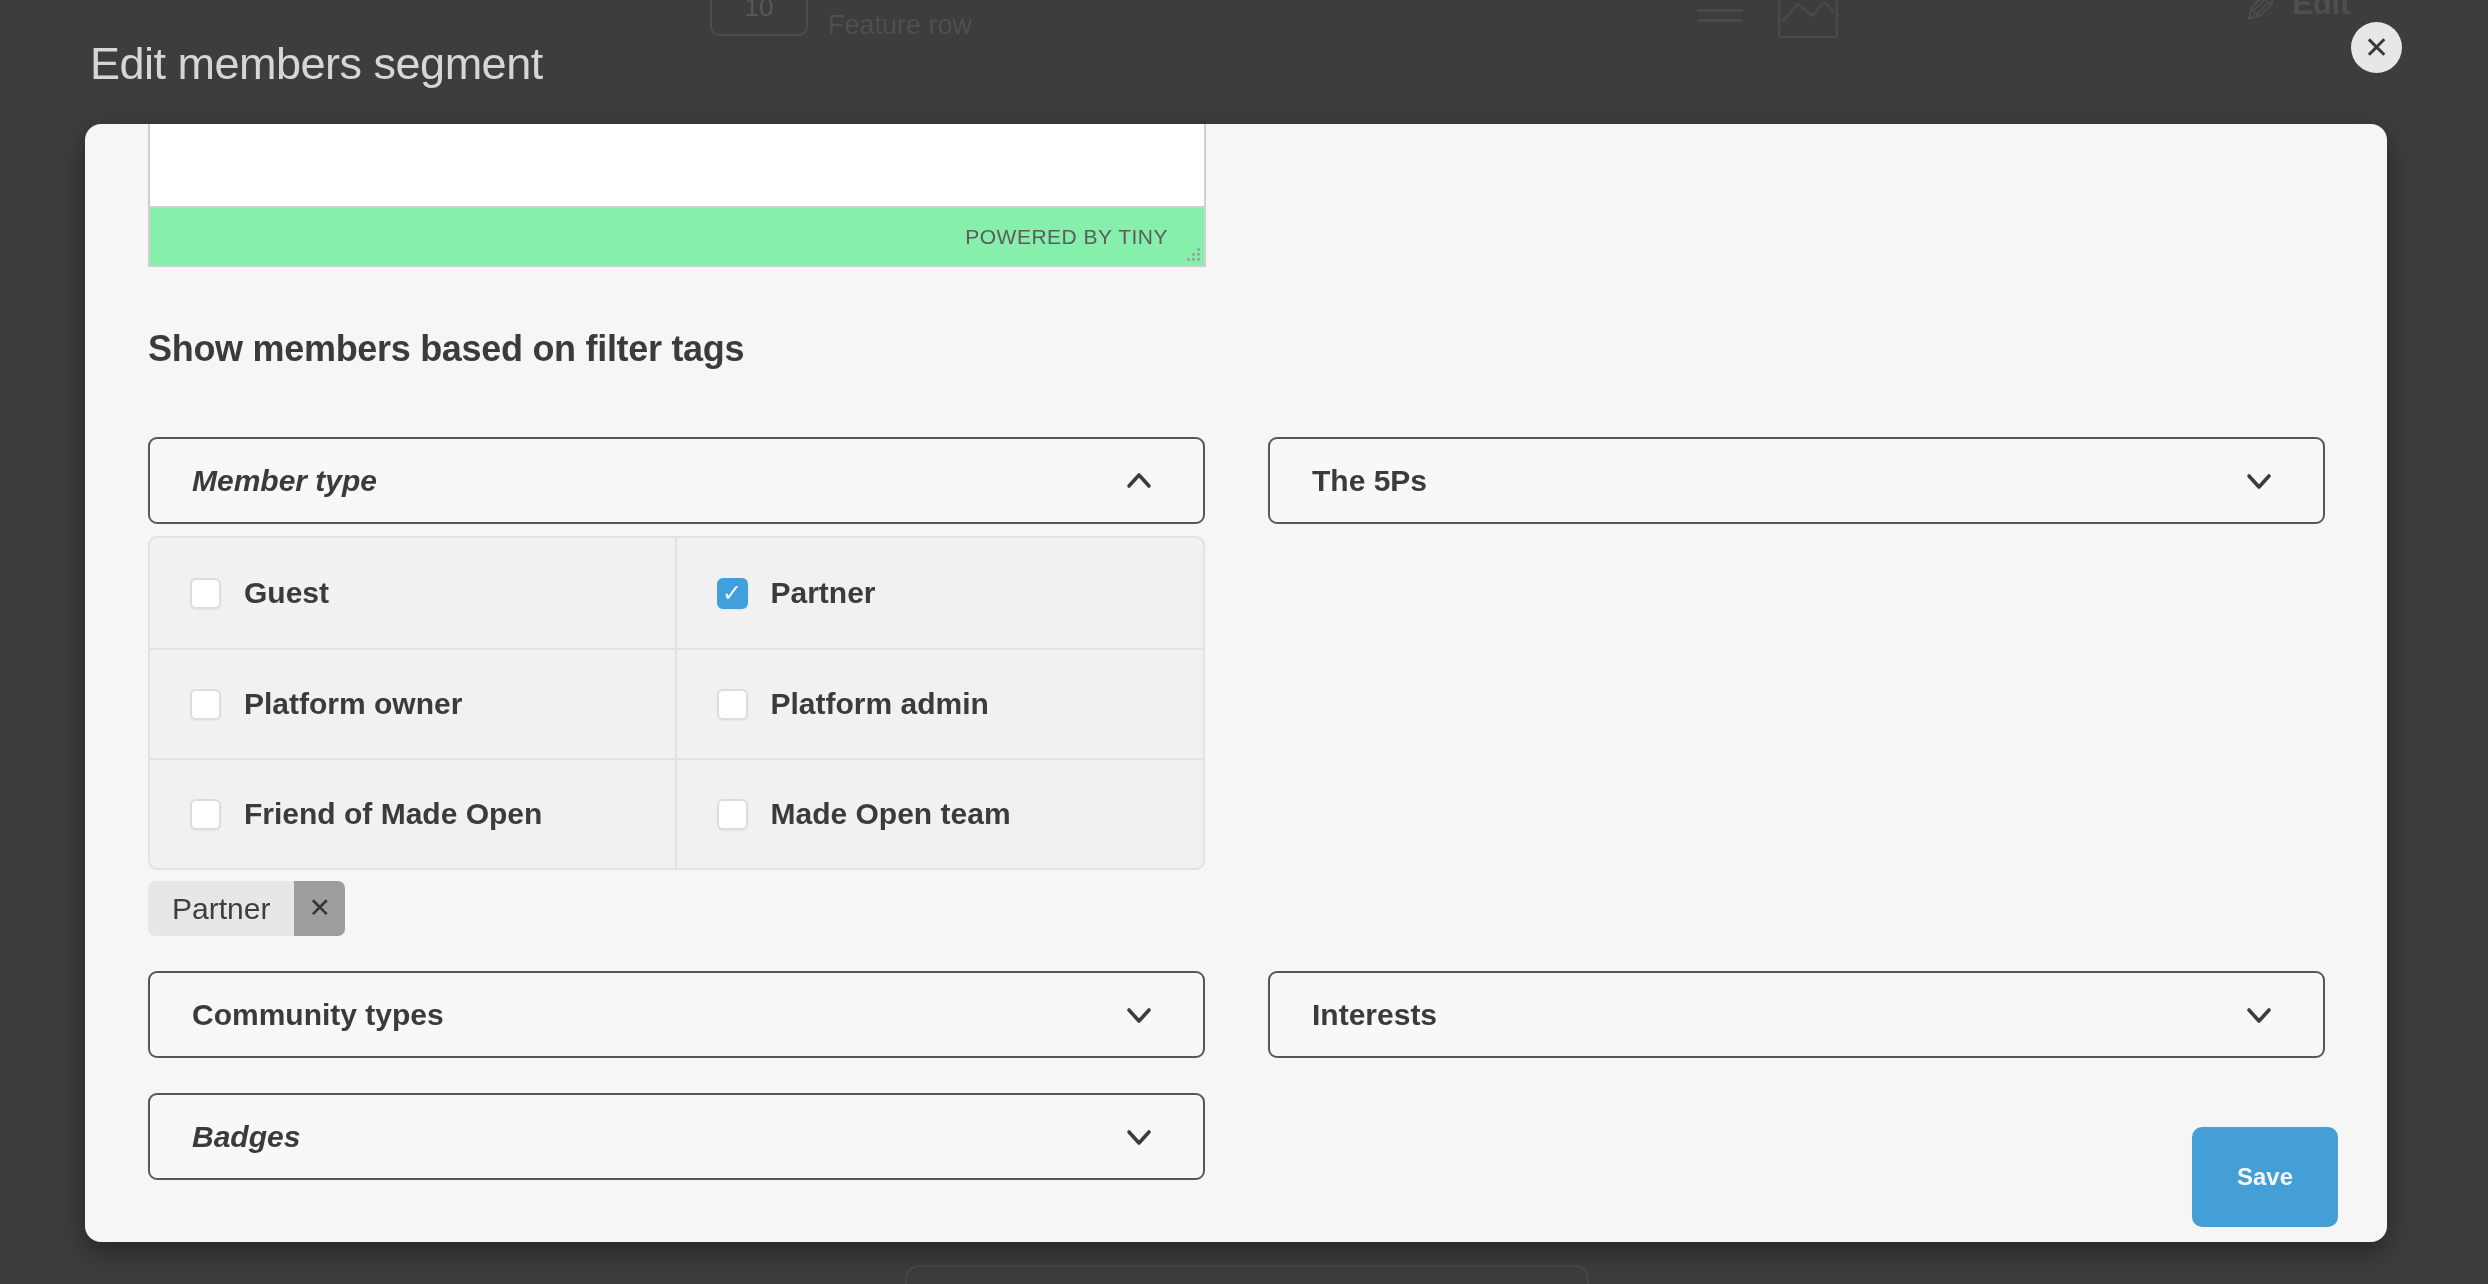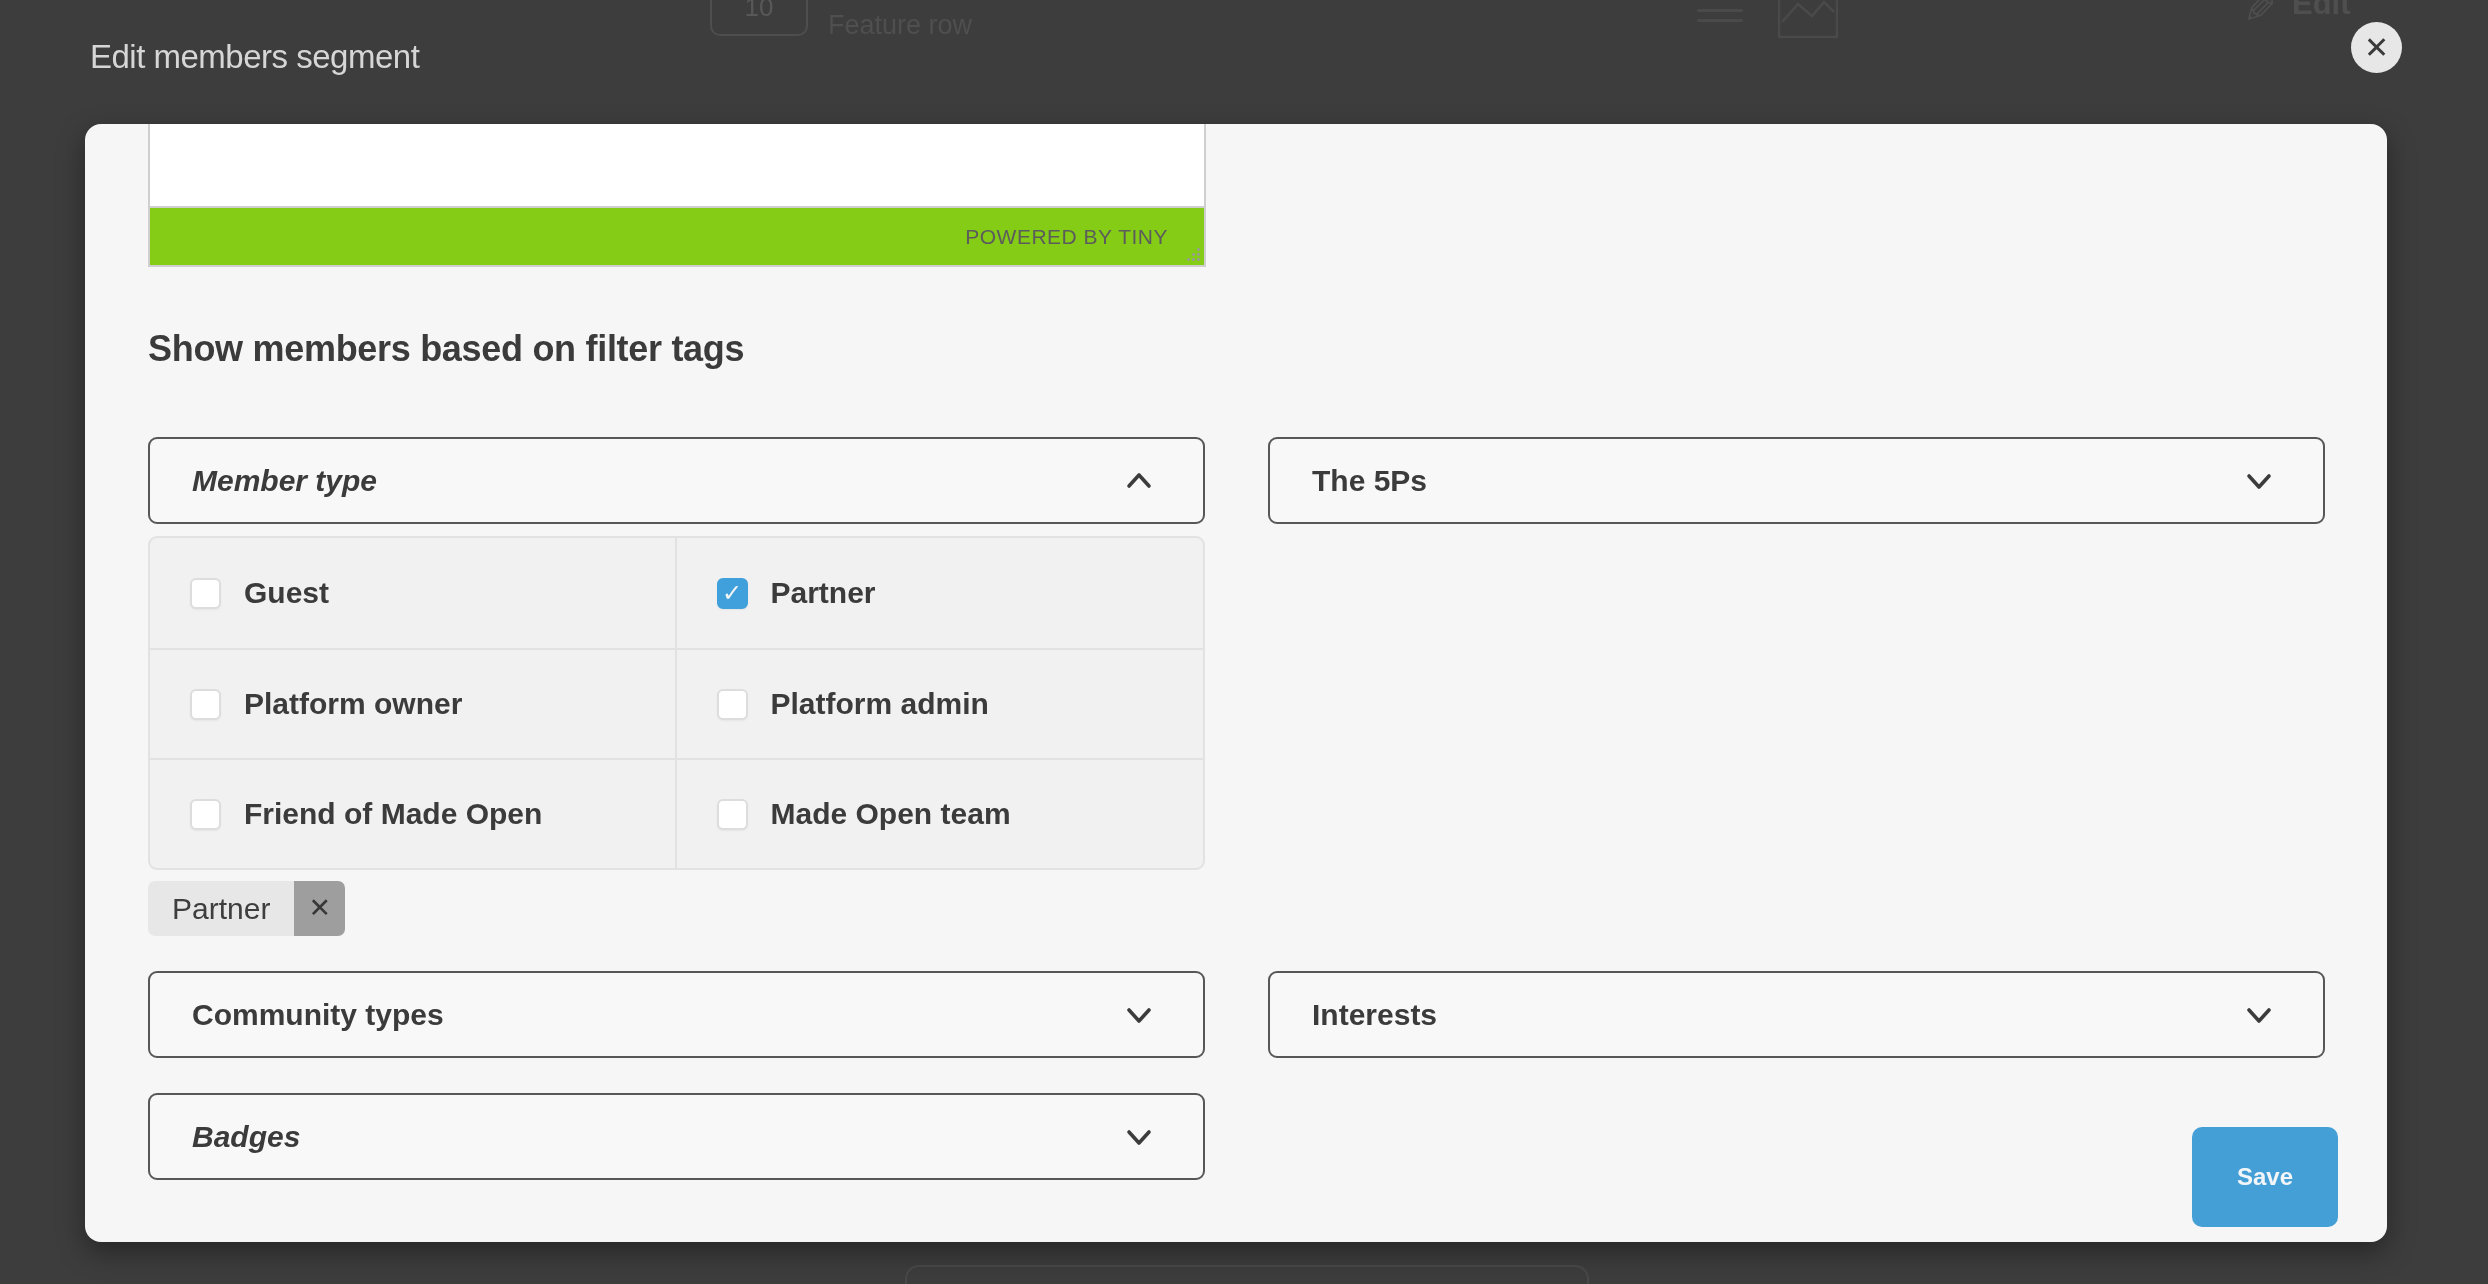--- a/index.html
+++ b/index.html
@@ -16,37 +16,37 @@
   .bg-feature-label { left:828px; top:10px; font-size:27px; color:#4f4f4f; }
   .bg-hamburger { left:1697px; top:9px; }
   .bg-hamburger i { display:block; width:46px; height:3px; background:#4a4a4a; border-radius:2px; margin-bottom:7px; }
   .bg-image-icon { left:1778px; top:-10px; }
   .bg-edit-icon { left:2243px; top:-14px; font-size:40px; color:#4f4f4f; transform:scaleX(-1); }
   .bg-edit-label { left:2292px; top:-14px; font-size:31px; font-weight:bold; color:#4f4f4f; }
   .bg-bottom-box { left:905px; top:1265px; width:684px; height:40px;
     border:2px solid #494949; border-bottom:none; border-radius:14px 14px 0 0; }
 
   
-  .modal-title { position:absolute; left:90px; top:38px; font-size:33px;
+  .modal-title { position:absolute; left:90px; top:38px; font-size:45px;
     color:#d6d6d6; letter-spacing:-0.5px; }
   .close-btn { position:absolute; left:2351px; top:22px; width:51px; height:51px;
     border-radius:50%; background:#e7e7e7; display:flex; align-items:center;
     justify-content:center; cursor:pointer; }
   .close-btn span { font-size:30px; font-weight:bold; color:#3a3a3a; line-height:1; }
 
   
   .modal { position:absolute; left:85px; top:124px; width:2302px; height:1118px;
     background:#f6f6f6; border-radius:16px; box-shadow:0 10px 28px rgba(0,0,0,.38); }
 
   
   .editor { position:absolute; left:63px; top:0; width:1058px; height:143px;
     background:#ffffff; border:2px solid #cfcfcf; border-top:none; }
   .editor-content { position:absolute; left:0; top:0; right:0; height:82px; background:#fff; }
   .editor-statusbar { position:absolute; left:0; bottom:0; right:0; height:59px;
-    border-top:2px solid #cfcfcf; background:#84cc16; }
+    border-top:2px solid #cfcfcf; background:#86efac; }
   .powered { position:absolute; right:36px; top:50%; transform:translateY(-50%);
     font-size:21px; color:#5c5c5c; letter-spacing:.5px; }
   .grip { position:absolute; right:3px; bottom:3px; }
 
   .section-heading { position:absolute; left:63px; top:204px; font-size:36px;
     font-weight:bold; color:#3b3b3b; letter-spacing:-0.3px; }
 
   
   .dropdown { position:absolute; width:1057px; height:87px; border:2px solid #575757;
     border-radius:9px; background:#f8f8f8; cursor:pointer;

